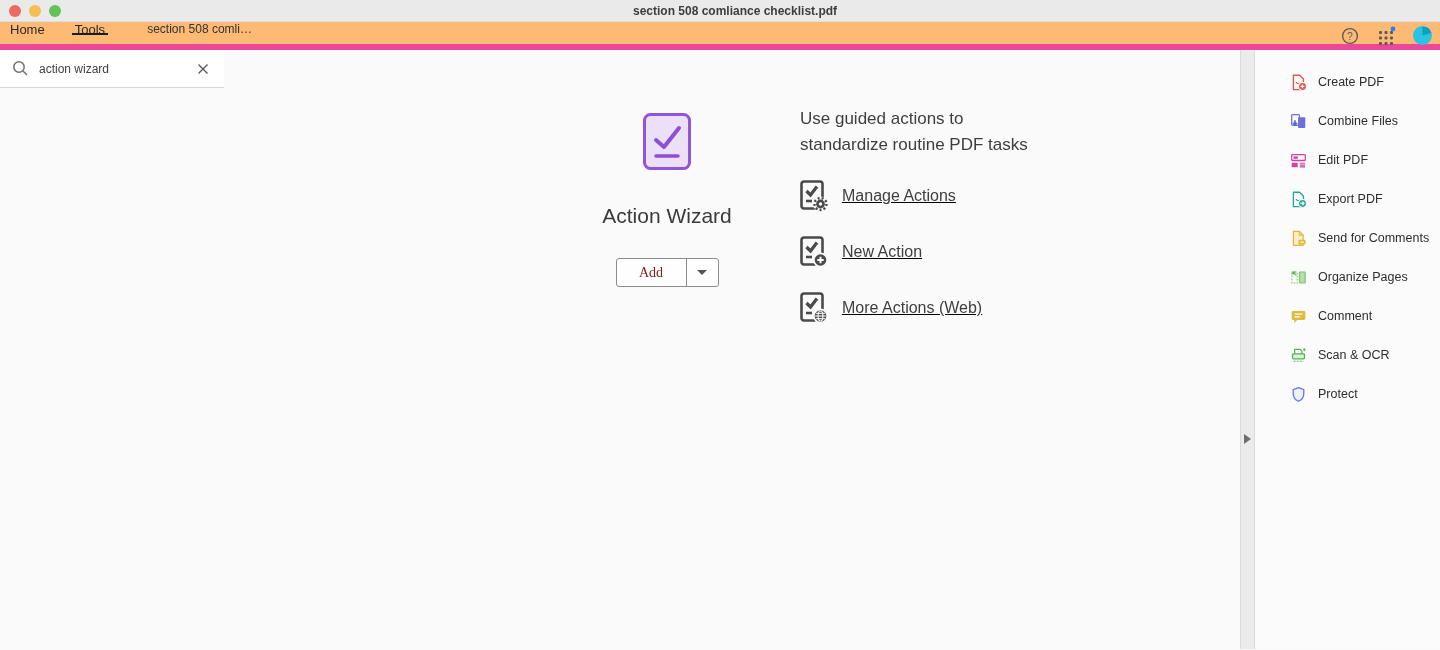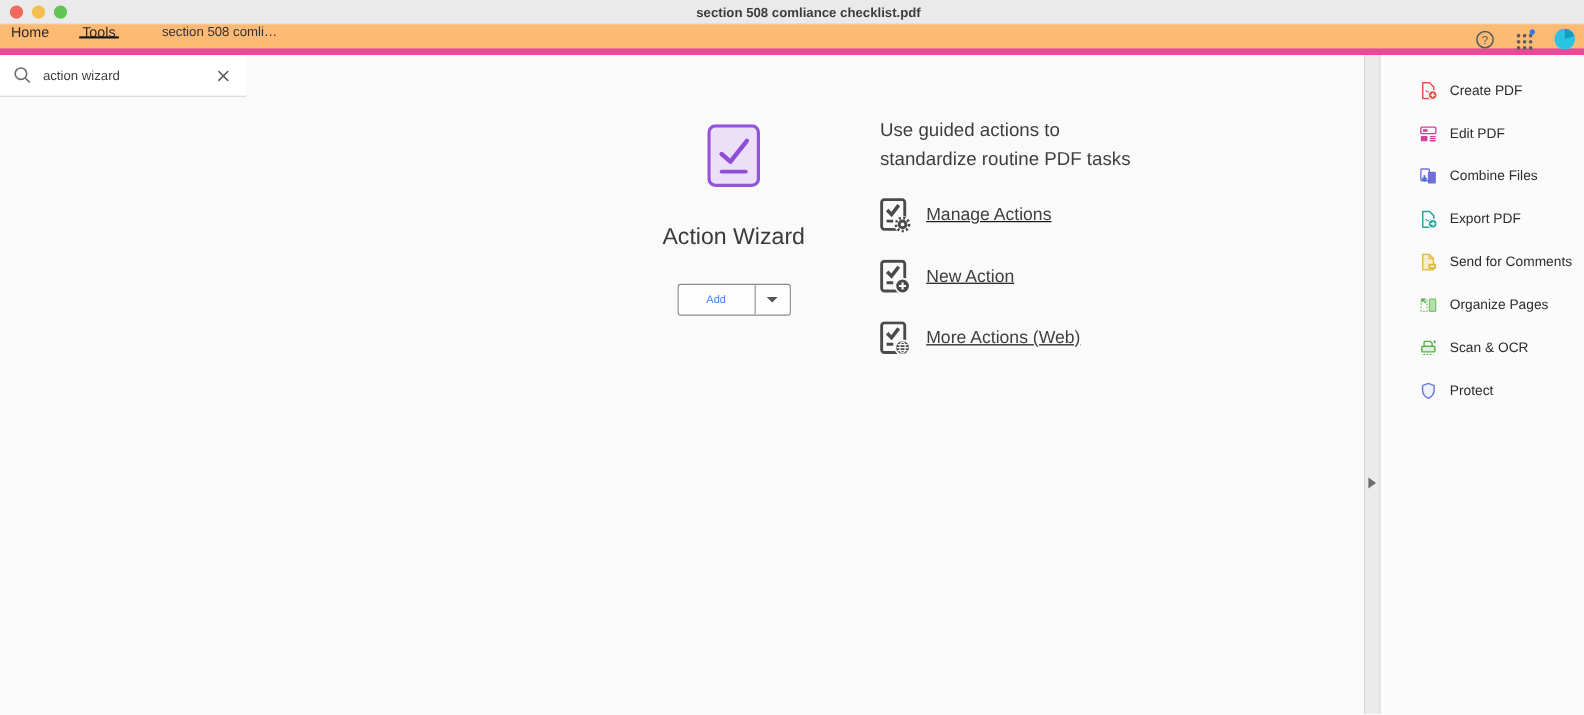--- a/index.html
+++ b/index.html
@@ -77,21 +77,21 @@
     display:flex; flex-direction:column; align-items:center;
   }
   .wizard-title { margin-top:34px; font-size:21px; color:#3a3a3a; }
   .add-btn {
     margin-top:30px; display:flex; height:29px;
     border:1px solid #8c8c8c; border-radius:3px; background:#fefefe;
     overflow:hidden; cursor:pointer;
   }
   .add-main {
     width:70px; display:flex; align-items:center; justify-content:center;
-    font-size:10px; color:#3b82f6; border-right:1px solid #8c8c8c;
+    font-size:14px; color:#7f1d1d; border-right:1px solid #8c8c8c;font-family:Liberation Serif, serif;
   }
   .add-arrow { width:31px; display:flex; align-items:center; justify-content:center; }
   .caret-down {
     width:0; height:0; border-left:5px solid transparent;
     border-right:5px solid transparent; border-top:5px solid #555;
   }
 
   .guide-col { position:absolute; left:576px; top:56px; }
   .guide-text { font-size:17px; line-height:26px; color:#3e3e3e; }
   .action-rows { margin-top:22px; display:flex; flex-direction:column; gap:24px; }
@@ -280,38 +280,38 @@
           <circle cx="14.6" cy="14.6" r="4.7" fill="#E5544C" stroke="#fbfbfb" stroke-width="1.2"></circle>
           <path d="M14.6 12.4 v4.4 M12.4 14.6 h4.4" stroke="#fff" stroke-width="1.4"></path>
         </svg>
       </span>
       <span class="tool-label">Create PDF</span>
     </div>
 
     <div class="tool-item">
       <span class="tool-icon">
         <svg width="17" height="17" viewBox="0 0 20 20">
+          <rect x="2" y="2" width="9" height="12.5" rx="1" fill="#fbfbfb" stroke="#6E6FD9" stroke-width="1.5"></rect>
+          <rect x="9.5" y="5" width="8.5" height="12.5" rx="1" fill="#6E6FD9"></rect>
+          <path d="M5.8 8.5 v5.5 M3.4 11.6 L5.8 14.2 L8.2 11.6" fill="none" stroke="#4a6fd4" stroke-width="2"></path>
+        </svg>
+      </span>
+      <span class="tool-label">Combine Files</span>
+    </div>
+
+    <div class="tool-item">
+      <span class="tool-icon">
+        <svg width="17" height="17" viewBox="0 0 20 20">
           <rect x="2" y="3" width="16" height="7" rx="1" fill="none" stroke="#D3419D" stroke-width="1.5"></rect>
           <rect x="4.2" y="5.2" width="5" height="2.8" fill="#D3419D"></rect>
           <rect x="2" y="12.5" width="7" height="5.5" rx="0.5" fill="#D3419D"></rect>
           <path d="M11.5 13.2 h6.3 M11.5 15.4 h6.3 M11.5 17.6 h6.3" stroke="#D3419D" stroke-width="1.4"></path>
         </svg>
       </span>
       <span class="tool-label">Edit PDF</span>
-    </div>
-
-    <div class="tool-item">
-      <span class="tool-icon">
-        <svg width="17" height="17" viewBox="0 0 20 20">
-          <rect x="2" y="2" width="9" height="12.5" rx="1" fill="#fbfbfb" stroke="#6E6FD9" stroke-width="1.5"></rect>
-          <rect x="9.5" y="5" width="8.5" height="12.5" rx="1" fill="#6E6FD9"></rect>
-          <path d="M5.8 8.5 v5.5 M3.4 11.6 L5.8 14.2 L8.2 11.6" fill="none" stroke="#4a6fd4" stroke-width="2"></path>
-        </svg>
-      </span>
-      <span class="tool-label">Combine Files</span>
     </div>
 
     <div class="tool-item">
       <span class="tool-icon">
         <svg width="17" height="17" viewBox="0 0 20 20">
           <path d="M4 1.5 h7.3 L15.8 6 v12.4 H4 z" fill="none" stroke="#27A59A" stroke-width="1.6" stroke-linejoin="round"></path>
           <path d="M7 9.5 q2 3.2 4.5 1" fill="none" stroke="#27A59A" stroke-width="1.3"></path>
           <circle cx="14.6" cy="14.6" r="4.7" fill="#27A59A" stroke="#fbfbfb" stroke-width="1.2"></circle>
           <path d="M12.3 14.6 h4 m-1.8 -2 l2 2 l-2 2" fill="none" stroke="#fff" stroke-width="1.4"></path>
         </svg>
@@ -336,20 +336,30 @@
       <span class="tool-icon">
         <svg width="17" height="17" viewBox="0 0 20 20">
           <rect x="2.2" y="3.5" width="6.3" height="13" fill="none" stroke="#7CC46F" stroke-width="1.3" stroke-dasharray="2 1.6"></rect>
           <path d="M7.5 7.5 L3.5 3.5 M3.5 6.7 V3.5 h3.2" fill="none" stroke="#56B14D" stroke-width="1.4"></path>
           <rect x="11.2" y="3.5" width="6.6" height="13" rx="0.5" fill="#b7dfae" stroke="#7CC46F" stroke-width="1.4"></rect>
         </svg>
       </span>
       <span class="tool-label">Organize Pages</span>
     </div>
 
+    <div class="tool-item">
+      <span class="tool-icon">
+        <svg width="17" height="17" viewBox="0 0 20 20">
+          <rect x="2" y="3.5" width="16" height="10.5" rx="1.6" fill="#E0B93E"></rect>
+          <path d="M5 13.5 v4 L9 13.5 z" fill="#E0B93E"></path>
+          <path d="M5.5 7.3 h9 M5.5 10.3 h6" stroke="#fff" stroke-width="1.5"></path>
+        </svg>
+      </span>
+      <span class="tool-label">Comment</span>
+    </div>
 
     <div class="tool-item">
       <span class="tool-icon">
         <svg width="17" height="17" viewBox="0 0 20 20">
           <path d="M5.5 8 V2.8 h6.5 l2 2 V8" fill="none" stroke="#56B14D" stroke-width="1.5" stroke-linejoin="round"></path>
           <rect x="3" y="8" width="14" height="6" rx="1" fill="#dff0dc" stroke="#56B14D" stroke-width="1.5"></rect>
           <path d="M4.5 16.8 h11" stroke="#56B14D" stroke-width="1.3" stroke-dasharray="2 1.5"></path>
           <path d="M16.8 1.5 v3.4 M15.1 3.2 h3.4" stroke="#56B14D" stroke-width="1.2"></path>
         </svg>
       </span>

